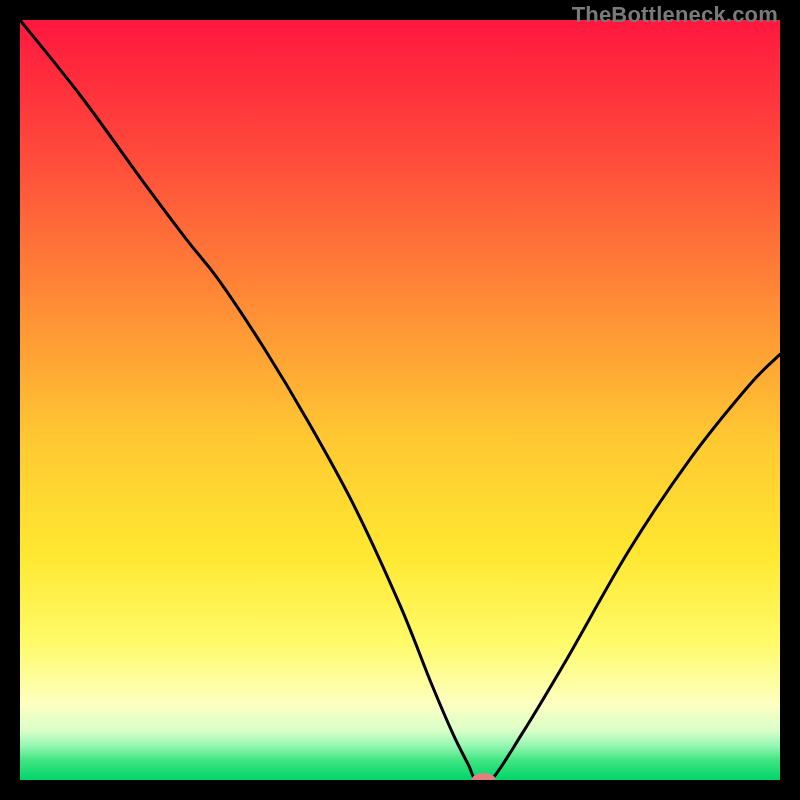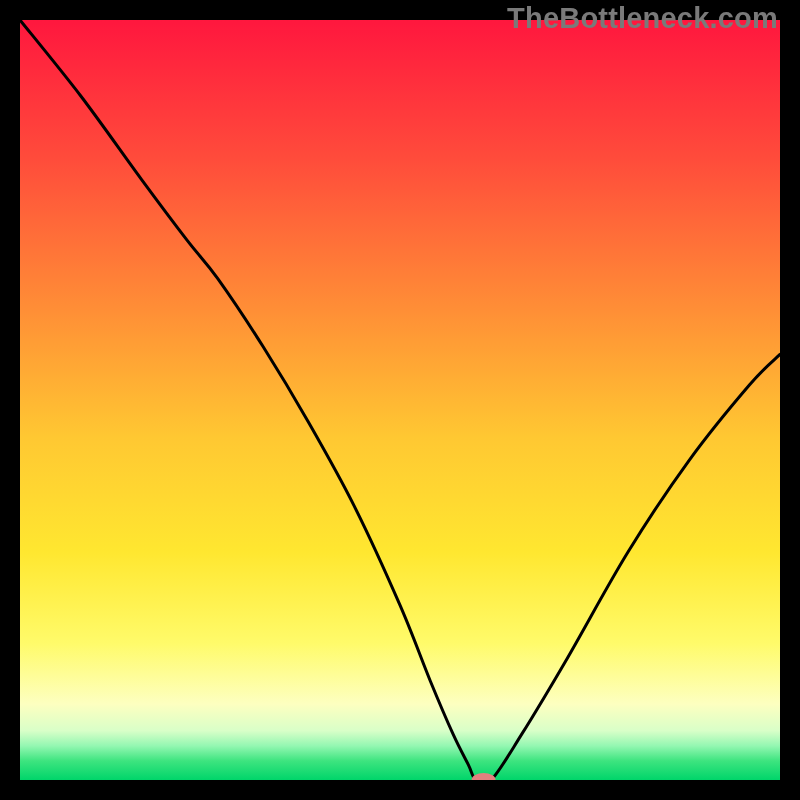--- a/index.html
+++ b/index.html
@@ -24,21 +24,21 @@
     top: 20px;
     width: 760px;
     height: 760px;
     overflow: hidden;
   }
   .watermark {
     position: absolute;
     top: 2px;
     right: 22px;
     font-family: Arial, Helvetica, sans-serif;
-    font-size: 29px;
+    font-size: 22px;
     font-weight: 600;
     color: #7a7a7a;
     letter-spacing: 0.2px;
     user-select: none;
   }
   svg {
     display: block;
   }
 </style>
 </head>

